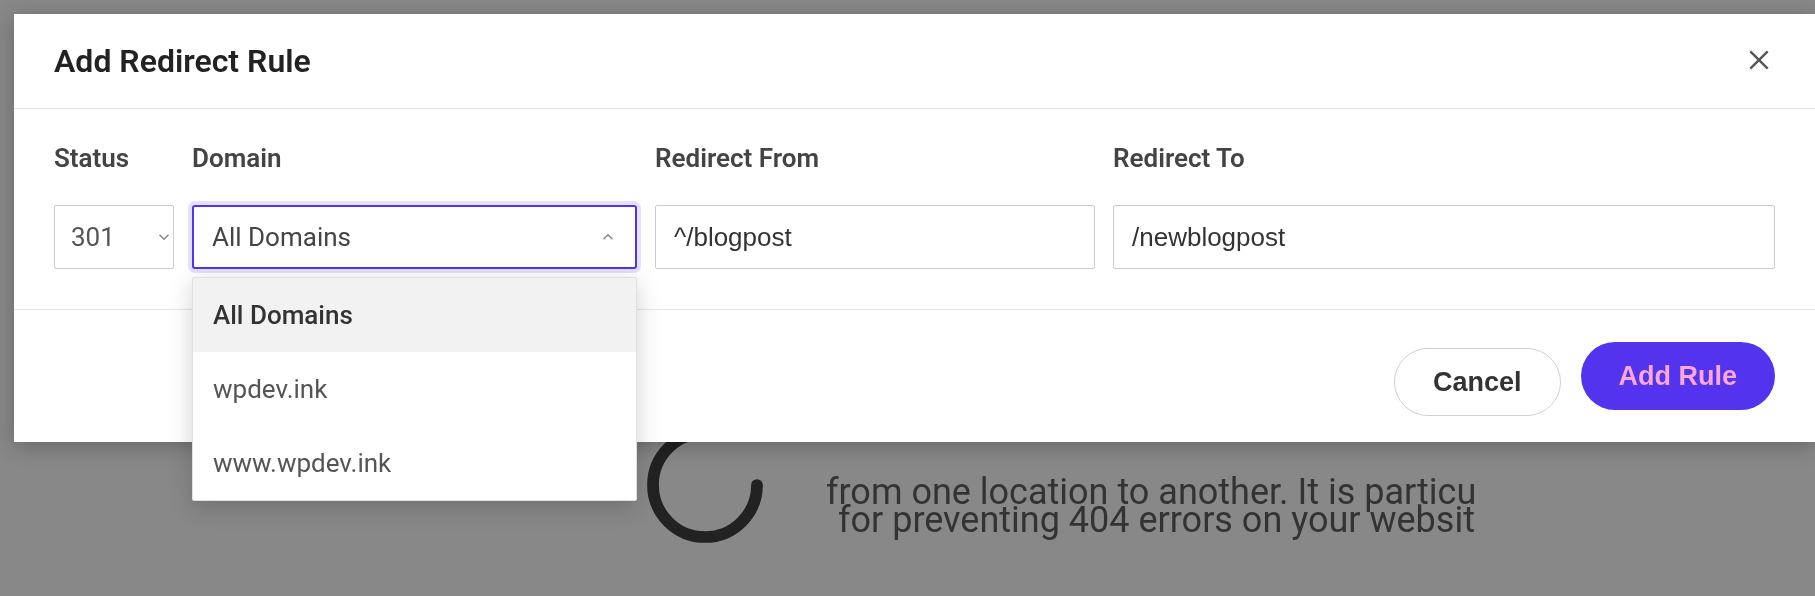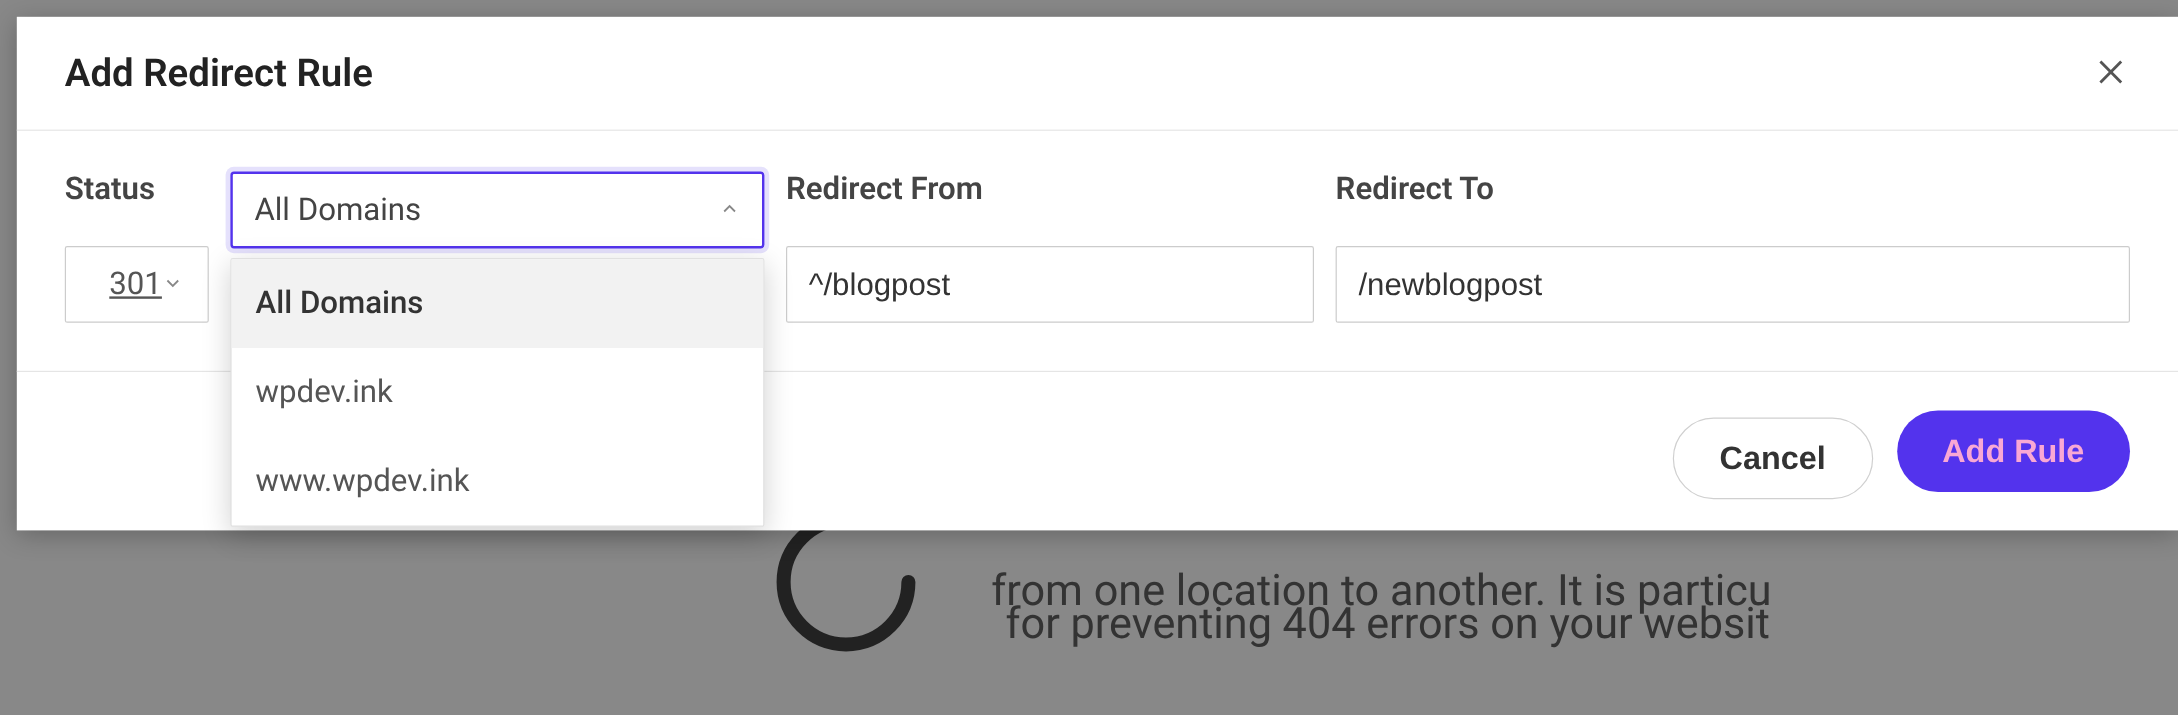--- a/index.html
+++ b/index.html
@@ -64,24 +64,23 @@
       background: #fff;
       font-size: 26px;
       color: #333;
       display: flex;
       align-items: center;
     }
     .status-field { width: 120px; }
     .status-select {
       width: 100%;
       padding: 0 0 0 16px;
-      justify-content: center;
+      justify-content: space-between;
       cursor: pointer;
       color: #555;
-      text-decoration: underline;
     }
     .status-select .val { }
     .chev { width: 18px; height: 18px; stroke: #888; stroke-width: 2; fill: none; }
     .domain-field { width: 445px; position: relative; }
     .domain-select {
       width: 100%;
       padding: 0 18px 0 18px;
       justify-content: space-between;
       cursor: pointer;
       border: 2.5px solid #5333ed;
@@ -219,20 +218,21 @@
         <span class="val">301</span>
         <span>
           <svg class="chev" viewBox="0 0 24 24">
               <path d="M6 9l6 6 6-6"></path>
             </svg>
         </span>
       </div>
     </div>
 
     <div class="field domain-field">
+      <div class="field-label">Domain</div>
       <div class="control domain-select">
         <span>All Domains</span>
         <span>
           <svg class="chev" viewBox="0 0 24 24">
               <path d="M6 15l6-6 6 6"></path>
             </svg>
         </span>
       </div>
       <div class="domain-dropdown">
         <div class="dropdown-item selected">All Domains</div>

